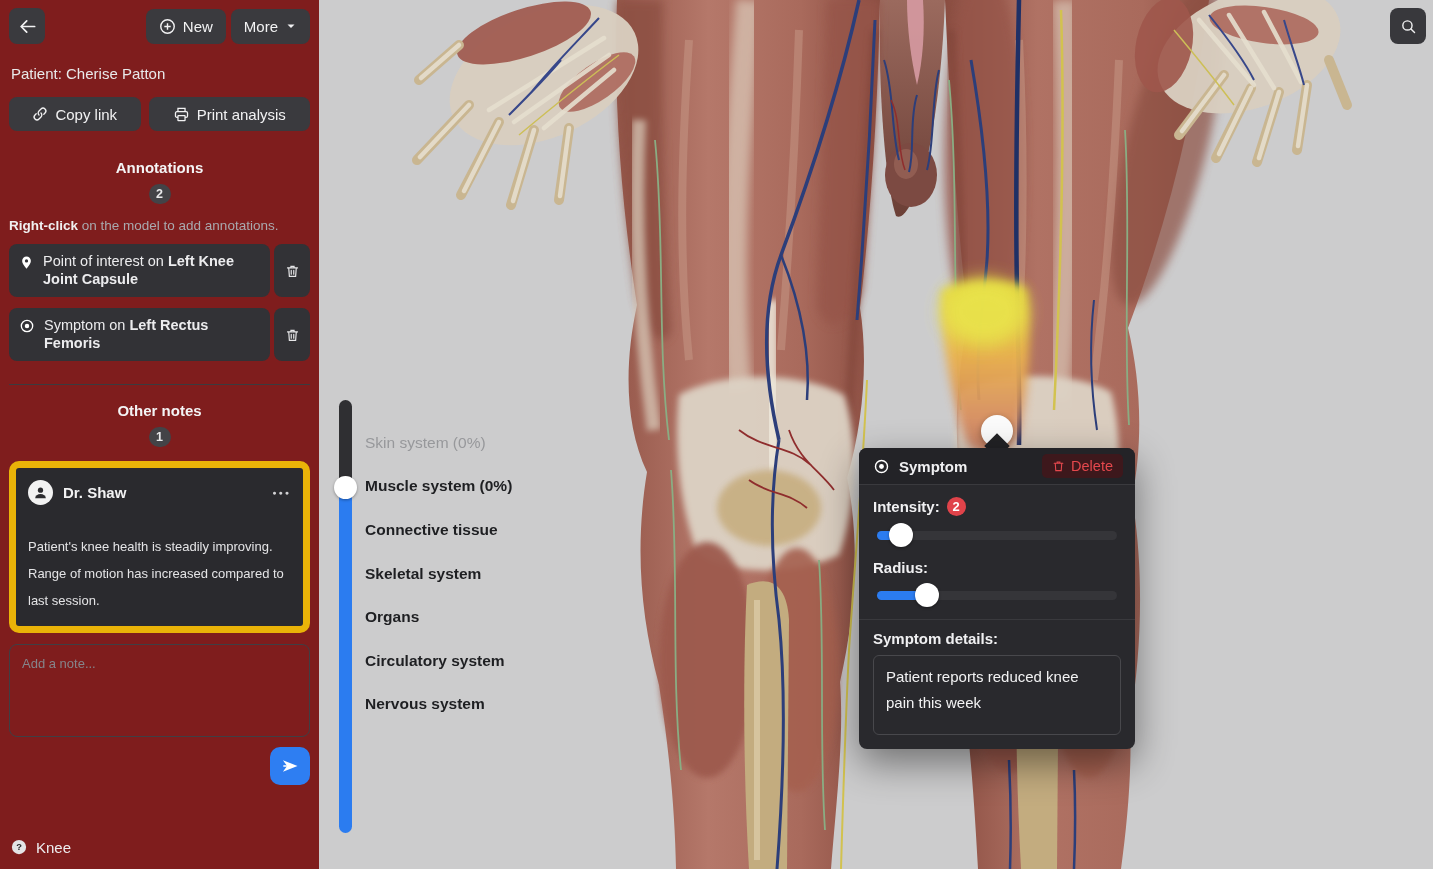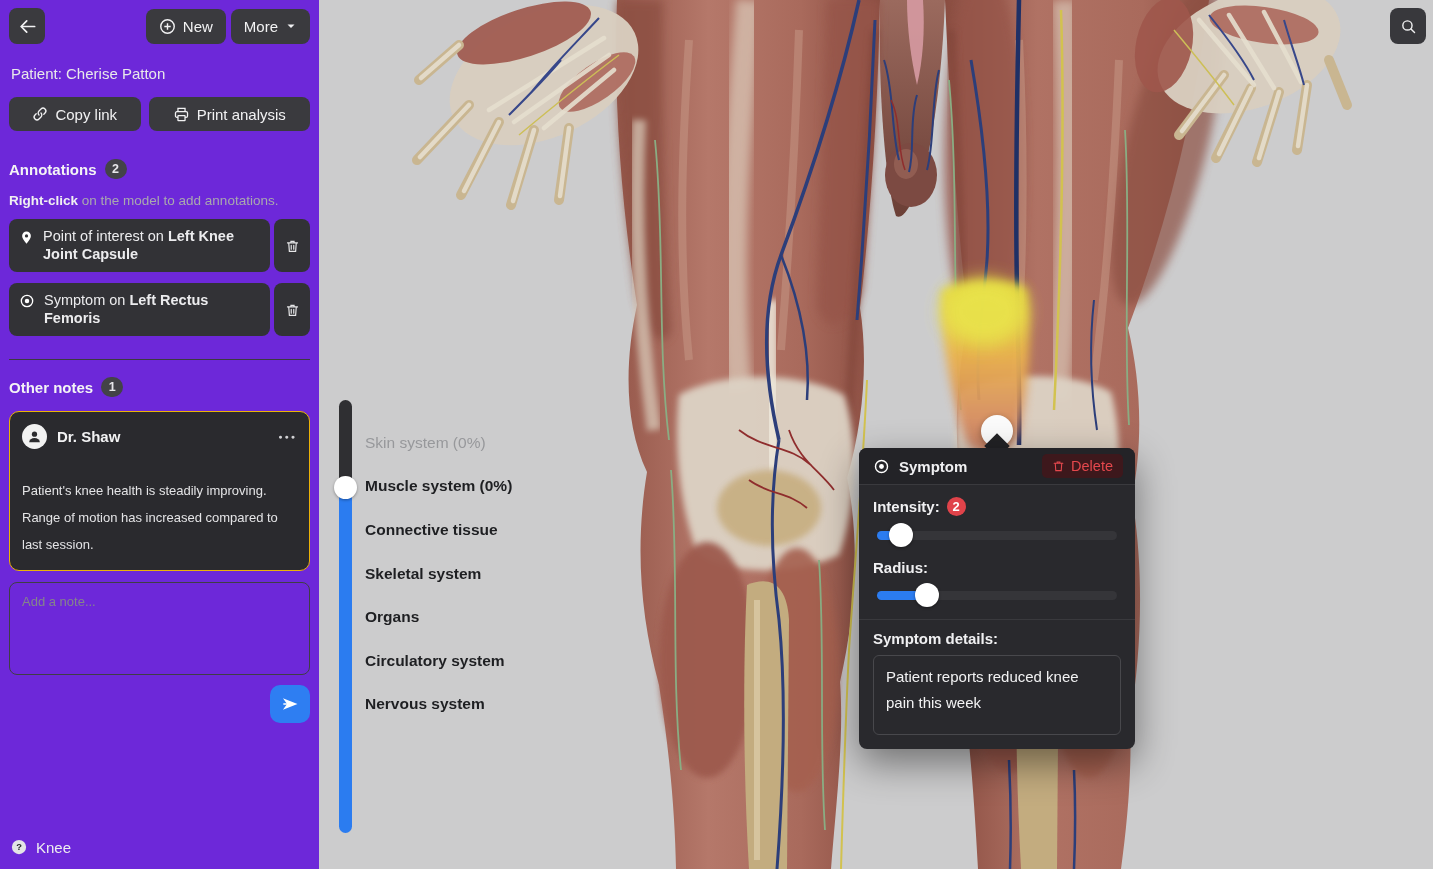--- a/index.html
+++ b/index.html
@@ -1,48 +1,48 @@
 <!DOCTYPE html>
 <html><head>
 <meta charset="utf-8">
 <style>
   html,body{margin:0;padding:0;width:1433px;height:869px;overflow:hidden;background:#cccccd;
     font-family:"Liberation Sans","DejaVu Sans",sans-serif;-webkit-font-smoothing:antialiased;}
   *{box-sizing:border-box;}
 
   
-  .sidebar{position:absolute;left:0;top:0;width:319px;height:869px;background:#6d28d9;color:#ededee;}
+  .sidebar{position:absolute;left:0;top:0;width:319px;height:869px;background:#7f1d1d;color:#ededee;}
   .sb-inner{padding:8px 9px 0 9px;position:relative;height:100%;}
   .row{display:flex;align-items:center;}
   .topbar{justify-content:space-between;}
   .topbar .grp{display:flex;gap:5px;}
   .btn{background:#3a3a3e;border:none;border-radius:8px;color:#f2f2f3;font-size:15px;
     display:inline-flex;align-items:center;gap:7px;cursor:pointer;font-family:inherit;}
   .icon-btn{width:36px;height:36px;justify-content:center;}
   .pill-btn{height:35px;padding:0 13px;}
   .patient{margin:21px 2px 0 2px;font-size:15px;color:#e9e9ea;}
   .actions{margin-top:15px;display:flex;gap:8px;}
   .actions .btn{height:34px;justify-content:center;}
   .btn-copy{width:132px;}
   .btn-print{width:162px;}
-  .sec-head{display:flex;align-items:center;gap:8px;font-size:15px;font-weight:bold;color:#f4f4f5;}
+  .sec-head{display:flex;align-items:center;gap:8px;font-size:15px;font-weight:bold;color:#f4f4f5;flex-direction:column;}
   .badge{background:#434347;border-radius:10px;min-width:22px;height:20px;display:inline-flex;
     align-items:center;justify-content:center;font-size:12.5px;font-weight:bold;color:#e8e8ea;padding:0 7px;}
   .ann-head{margin-top:28px;}
   .hint{margin-top:14px;font-size:13.5px;color:#a9a9ae;}
   .hint b{color:#f0f0f1;}
   .ann-item{display:flex;gap:4px;margin-top:11px;}
   .ann-box{flex:1;background:#323236;border-radius:8px;padding:9px 10px;display:flex;gap:9px;
     font-size:14.5px;color:#ececee;line-height:17.5px;cursor:pointer;}
   .ann-box .txt b{font-weight:bold;}
   .ann-box .a-ic{flex:0 0 auto;margin-top:1px;color:#ffffff;}
   .trash-btn{width:36px;background:#323236;border-radius:8px;border:none;color:#e6e6e8;
     display:flex;align-items:center;justify-content:center;cursor:pointer;}
   .notes-sec{margin-top:23px;border-top:1px solid #3b3b3f;padding-top:17px;}
-  .note-card{margin-top:14px;background:#2a2a2e;border:1px solid #eab308;border-radius:10px;padding:12px;}
+  .note-card{margin-top:14px;background:#2a2a2e;border:7px solid #eab308;border-radius:10px;padding:12px;}
   .note-head{display:flex;align-items:center;gap:10px;}
   .avatar{width:25px;height:25px;border-radius:50%;background:#f2f2f2;display:flex;align-items:center;
     justify-content:center;color:#2c2c2f;flex:0 0 auto;}
   .note-author{font-size:15px;font-weight:bold;color:#f2f2f3;flex:1;}
   .dots{color:#d2d2d5;font-size:11px;letter-spacing:2px;font-weight:bold;cursor:pointer;}
   .note-body{margin-top:28px;font-size:13px;line-height:27px;color:#e4e4e6;}
   .add-note{margin-top:11px;width:100%;height:93px;background:transparent;border:1px solid #3f3f44;
     border-radius:8px;color:#e8e8ea;font-size:13px;font-family:inherit;padding:11px 12px;resize:none;outline:none;}
   .add-note::placeholder{color:#85858b;}
   .send-row{display:flex;justify-content:flex-end;margin-top:6px;}

